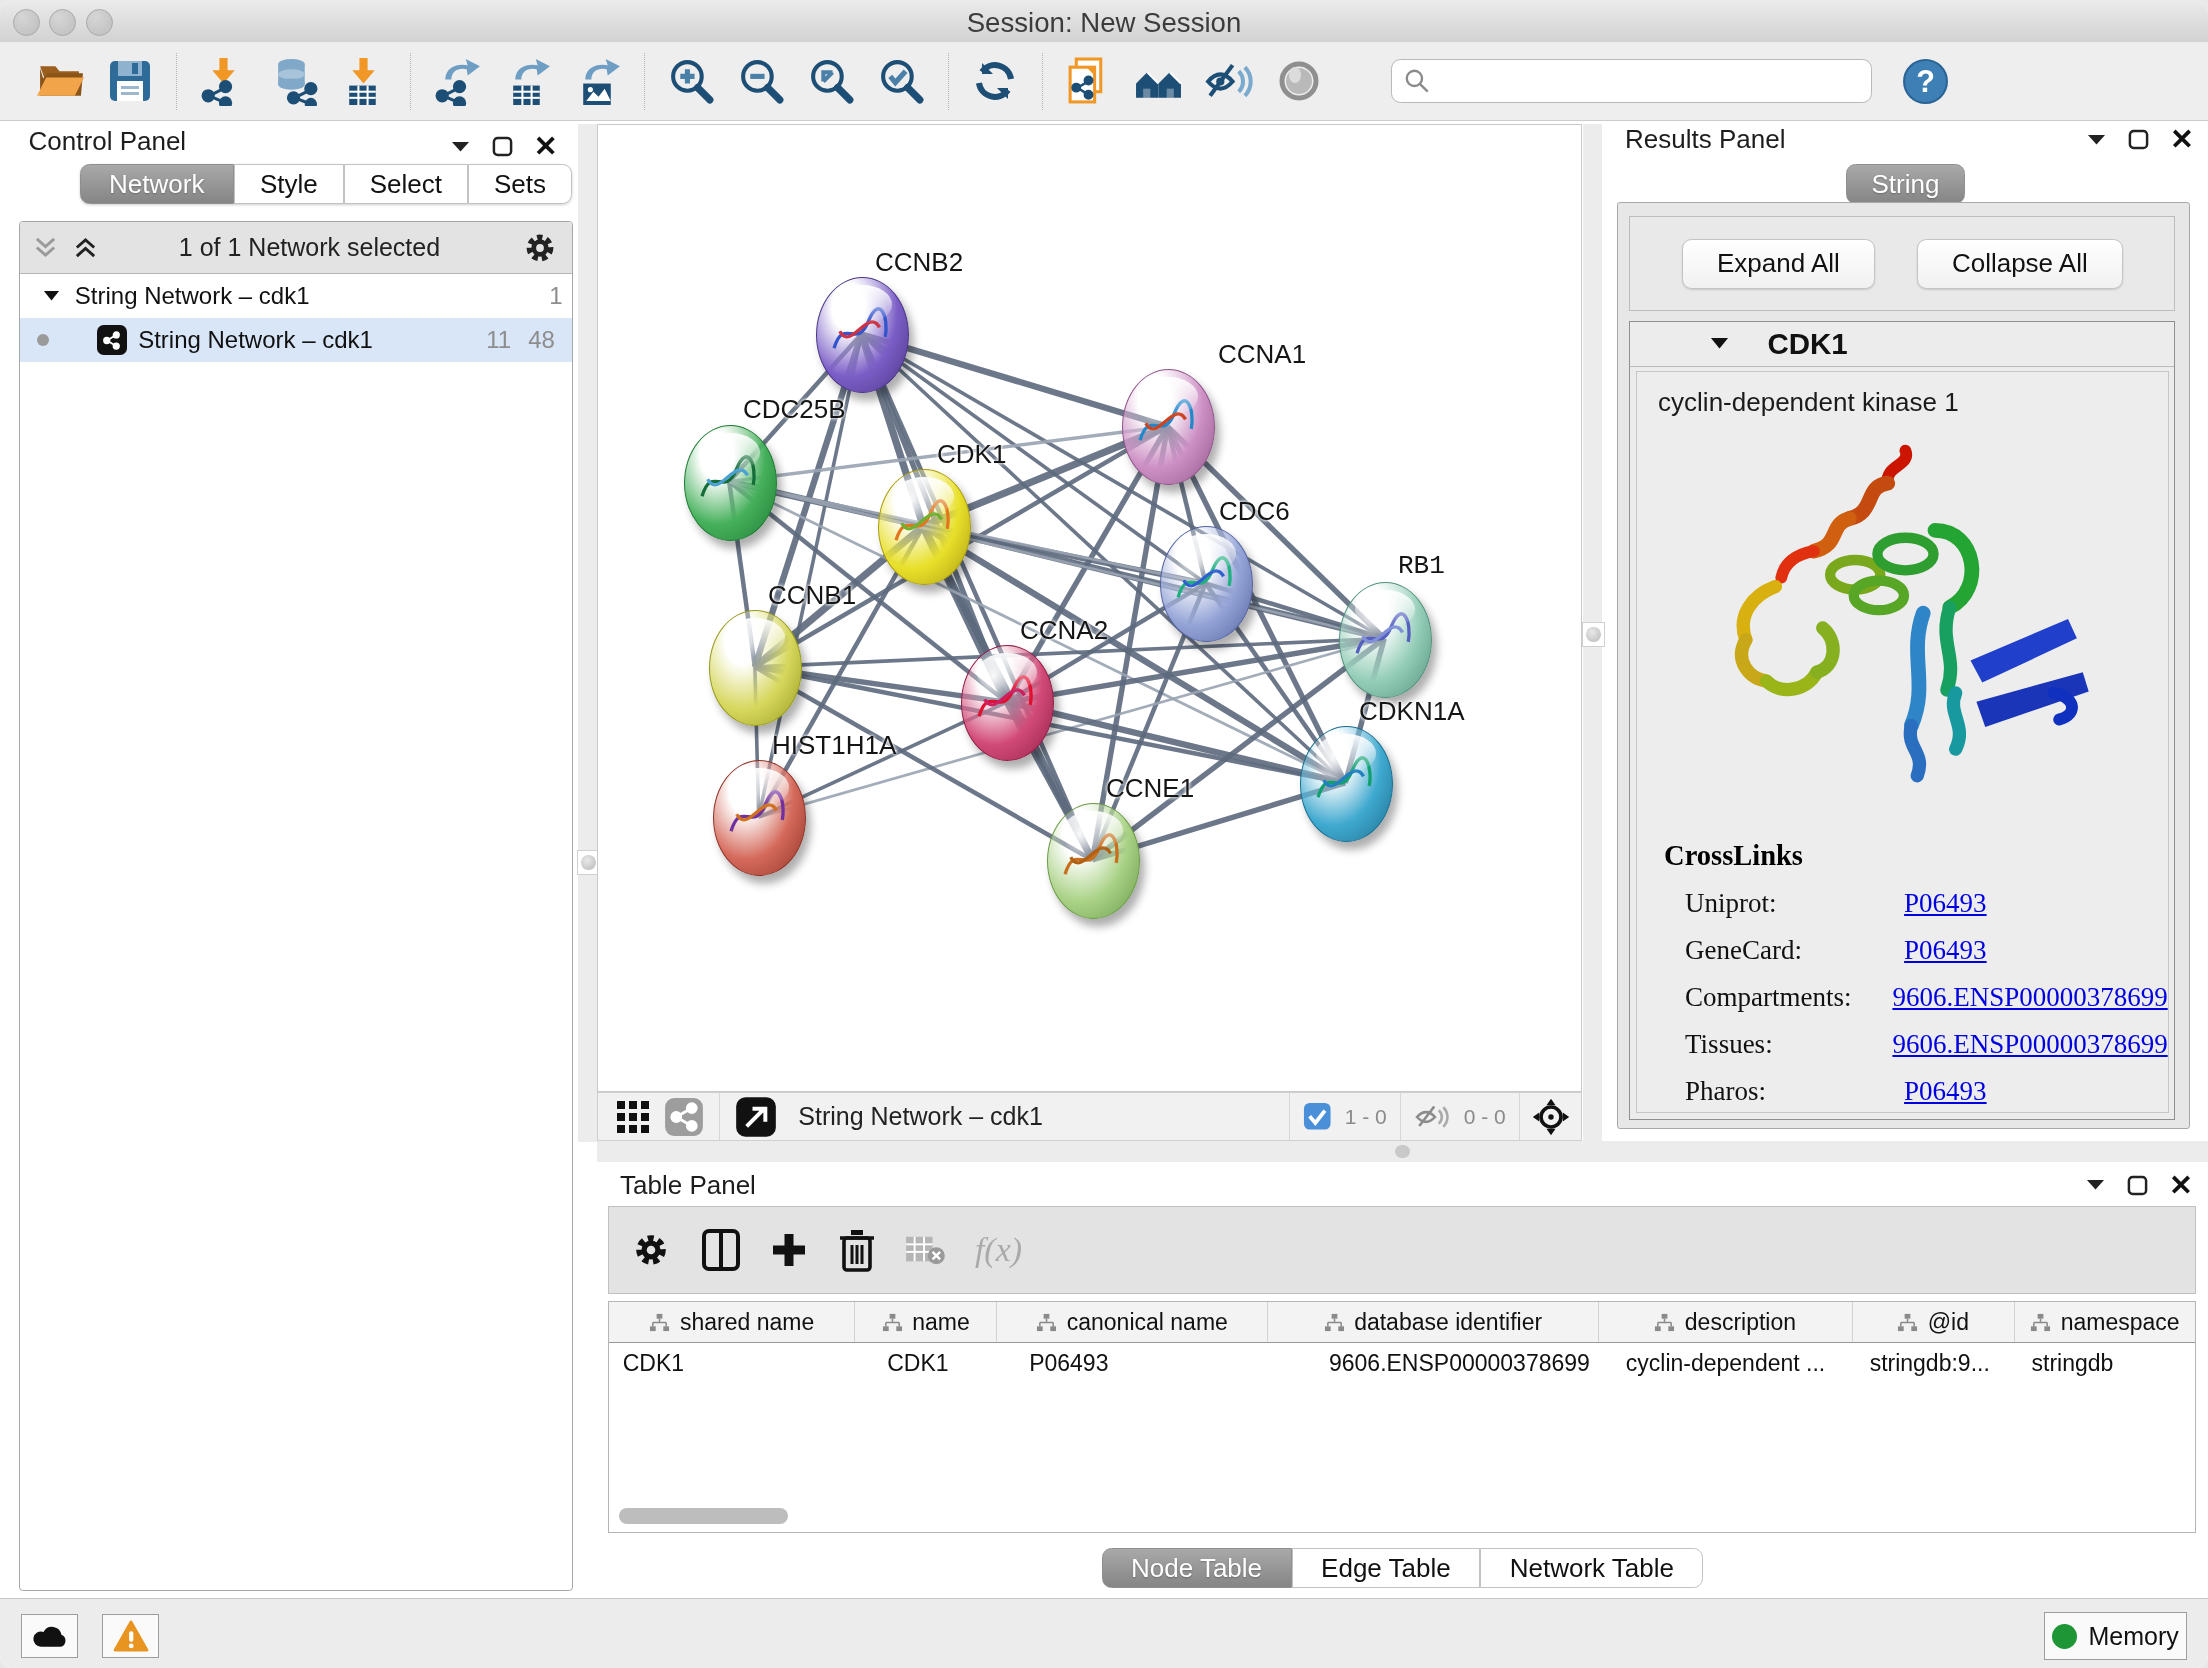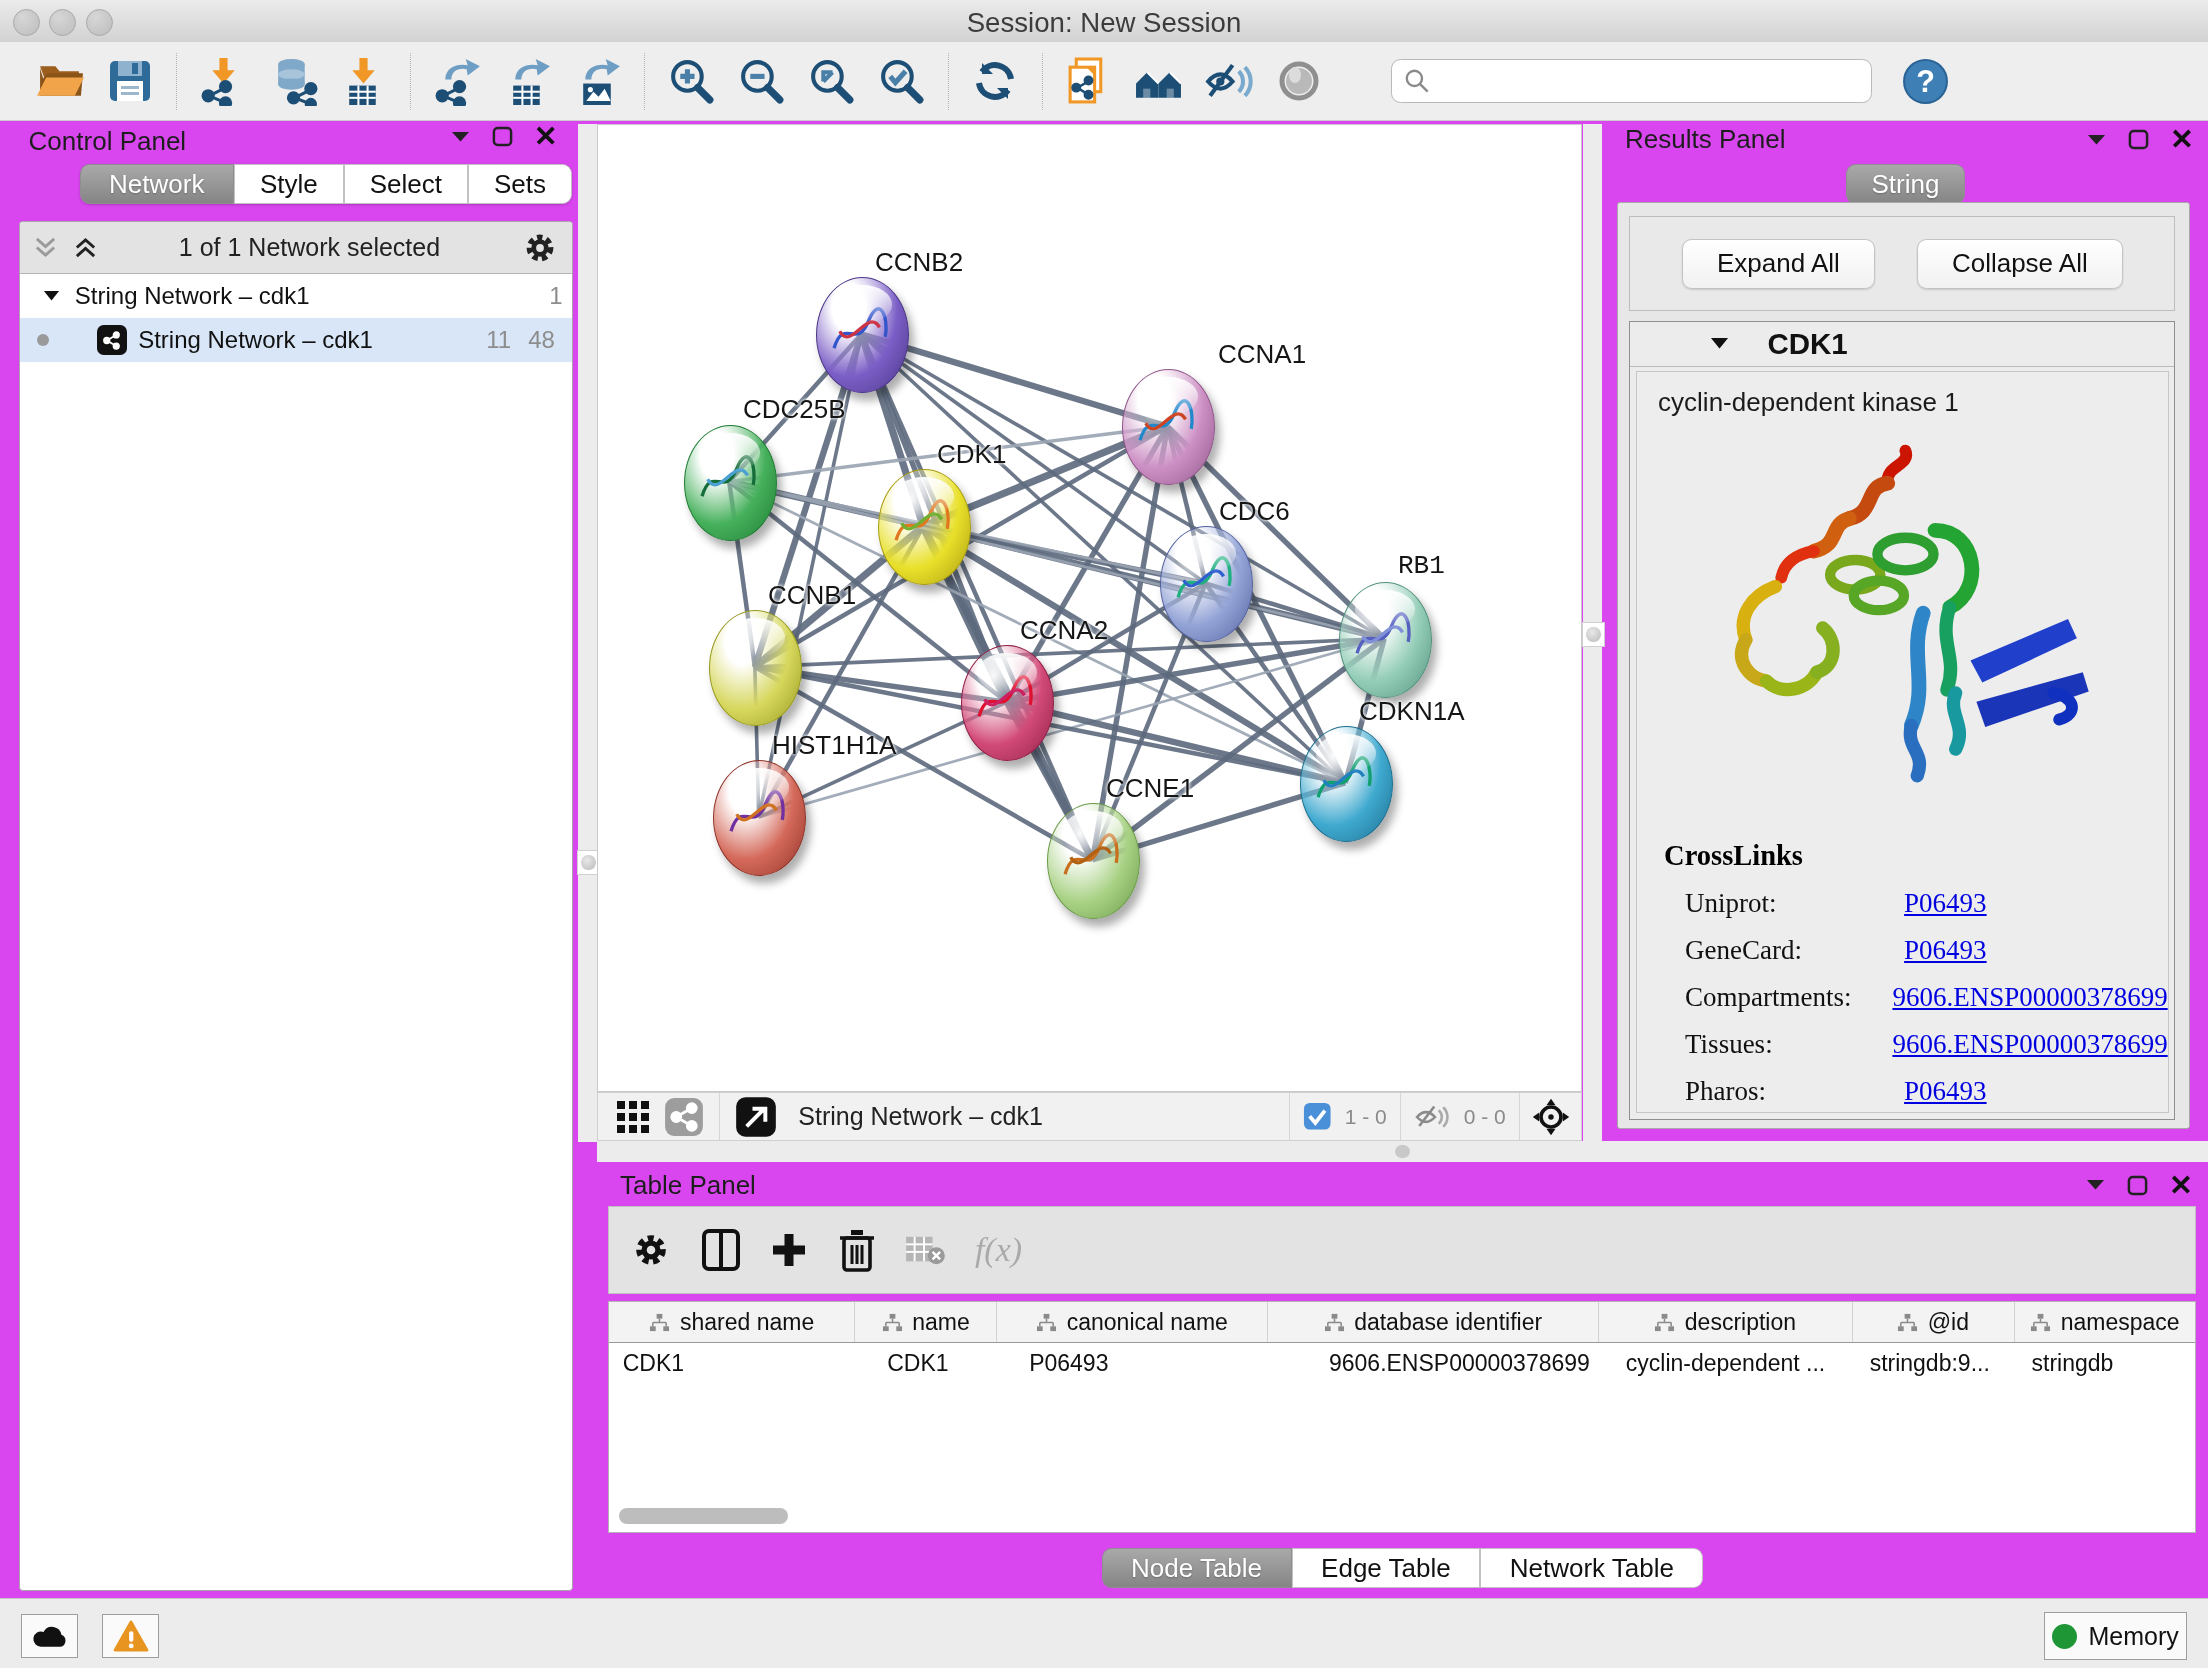--- a/index.html
+++ b/index.html
@@ -1,16 +1,16 @@
 <!DOCTYPE html>
 <html style="font-size:15px"><head>
 <meta charset="utf-8">
 <style>
   html,body{margin:0;padding:0;background:#e8e8e8;font-family:"Liberation Sans",sans-serif;}
-  #app{position:relative;width:2208px;height:1668px;overflow:hidden;background:#d946ef;}
+  #app{position:relative;width:2208px;height:1668px;overflow:hidden;background:#ffffff;border-radius:12px;}
   .abs{position:absolute;}
   
   #titlebar{left:0;top:0;width:2208px;height:42px;background:linear-gradient(#ebebeb,#d2d2d2);border-bottom:1px solid #aeaeae;}
   .tl{position:absolute;top:8.6px;width:25px;height:25px;border-radius:50%;background:radial-gradient(circle at 35% 30%,#d6d6d6,#bdbdbd);border:1px solid #a8a8a8;}
   #win-title{position:absolute;left:0;right:0;top:6.7px;text-align:center;font-size:27.6px;color:#3c3c3c;}
   
   #toolbar{left:0;top:42px;width:2208px;height:78px;background:#eeeeee;border-bottom:1px solid #cccccc;display:flex;align-items:center;}
   .tbtn{width:49px;height:49px;display:flex;align-items:center;justify-content:center;margin:0 10.5px;}
   .tsep{height:57px;border-left:1.9px dotted #b3b3b3;margin:0 11.4px;}
   #search-wrap{margin-left:57px;width:468px;height:42px;background:#fff;border:1px solid #b9b9b9;border-radius:9.5px;display:flex;align-items:center;padding-left:11.4px;}
@@ -277,21 +277,21 @@
     <div class="tbtn" style="margin-left:28.5px">
       <svg width="51" height="51" viewBox="0 0 48 48">
           <circle cx="24" cy="24" r="21" fill="#3e7fb5"></circle>
           <circle cx="24" cy="24" r="21" fill="none" stroke="#2a6496" stroke-width="2"></circle>
           <text x="24" y="34" text-anchor="middle" font-size="30" font-weight="bold" fill="#fff" font-family="Liberation Sans,sans-serif">?</text>
         </svg>
     </div>
   </div>
 
   <div id="control-panel" class="abs">
-    <div style="display:flex;align-items:flex-start;">
+    <div style="display:flex;align-items:flex-end;">
       <span class="ptitle" style="margin-left:21px">Control Panel</span>
       <span style="flex:1"></span>
       <span class="pctl" style="margin-right:17px">
         <svg width="21" height="13.3" viewBox="0 0 22 14">
             <path d="M2 2l9 10 9-10z" fill="#222"></path>
           </svg>
         <svg width="21" height="21" viewBox="0 0 22 22">
             <rect x="2" y="2" width="18" height="18" rx="4" fill="none" stroke="#222" stroke-width="2.6"></rect>
           </svg>
         <span style="font-size:28.5px;font-weight:bold;color:#111;line-height:19px">✕</span>

